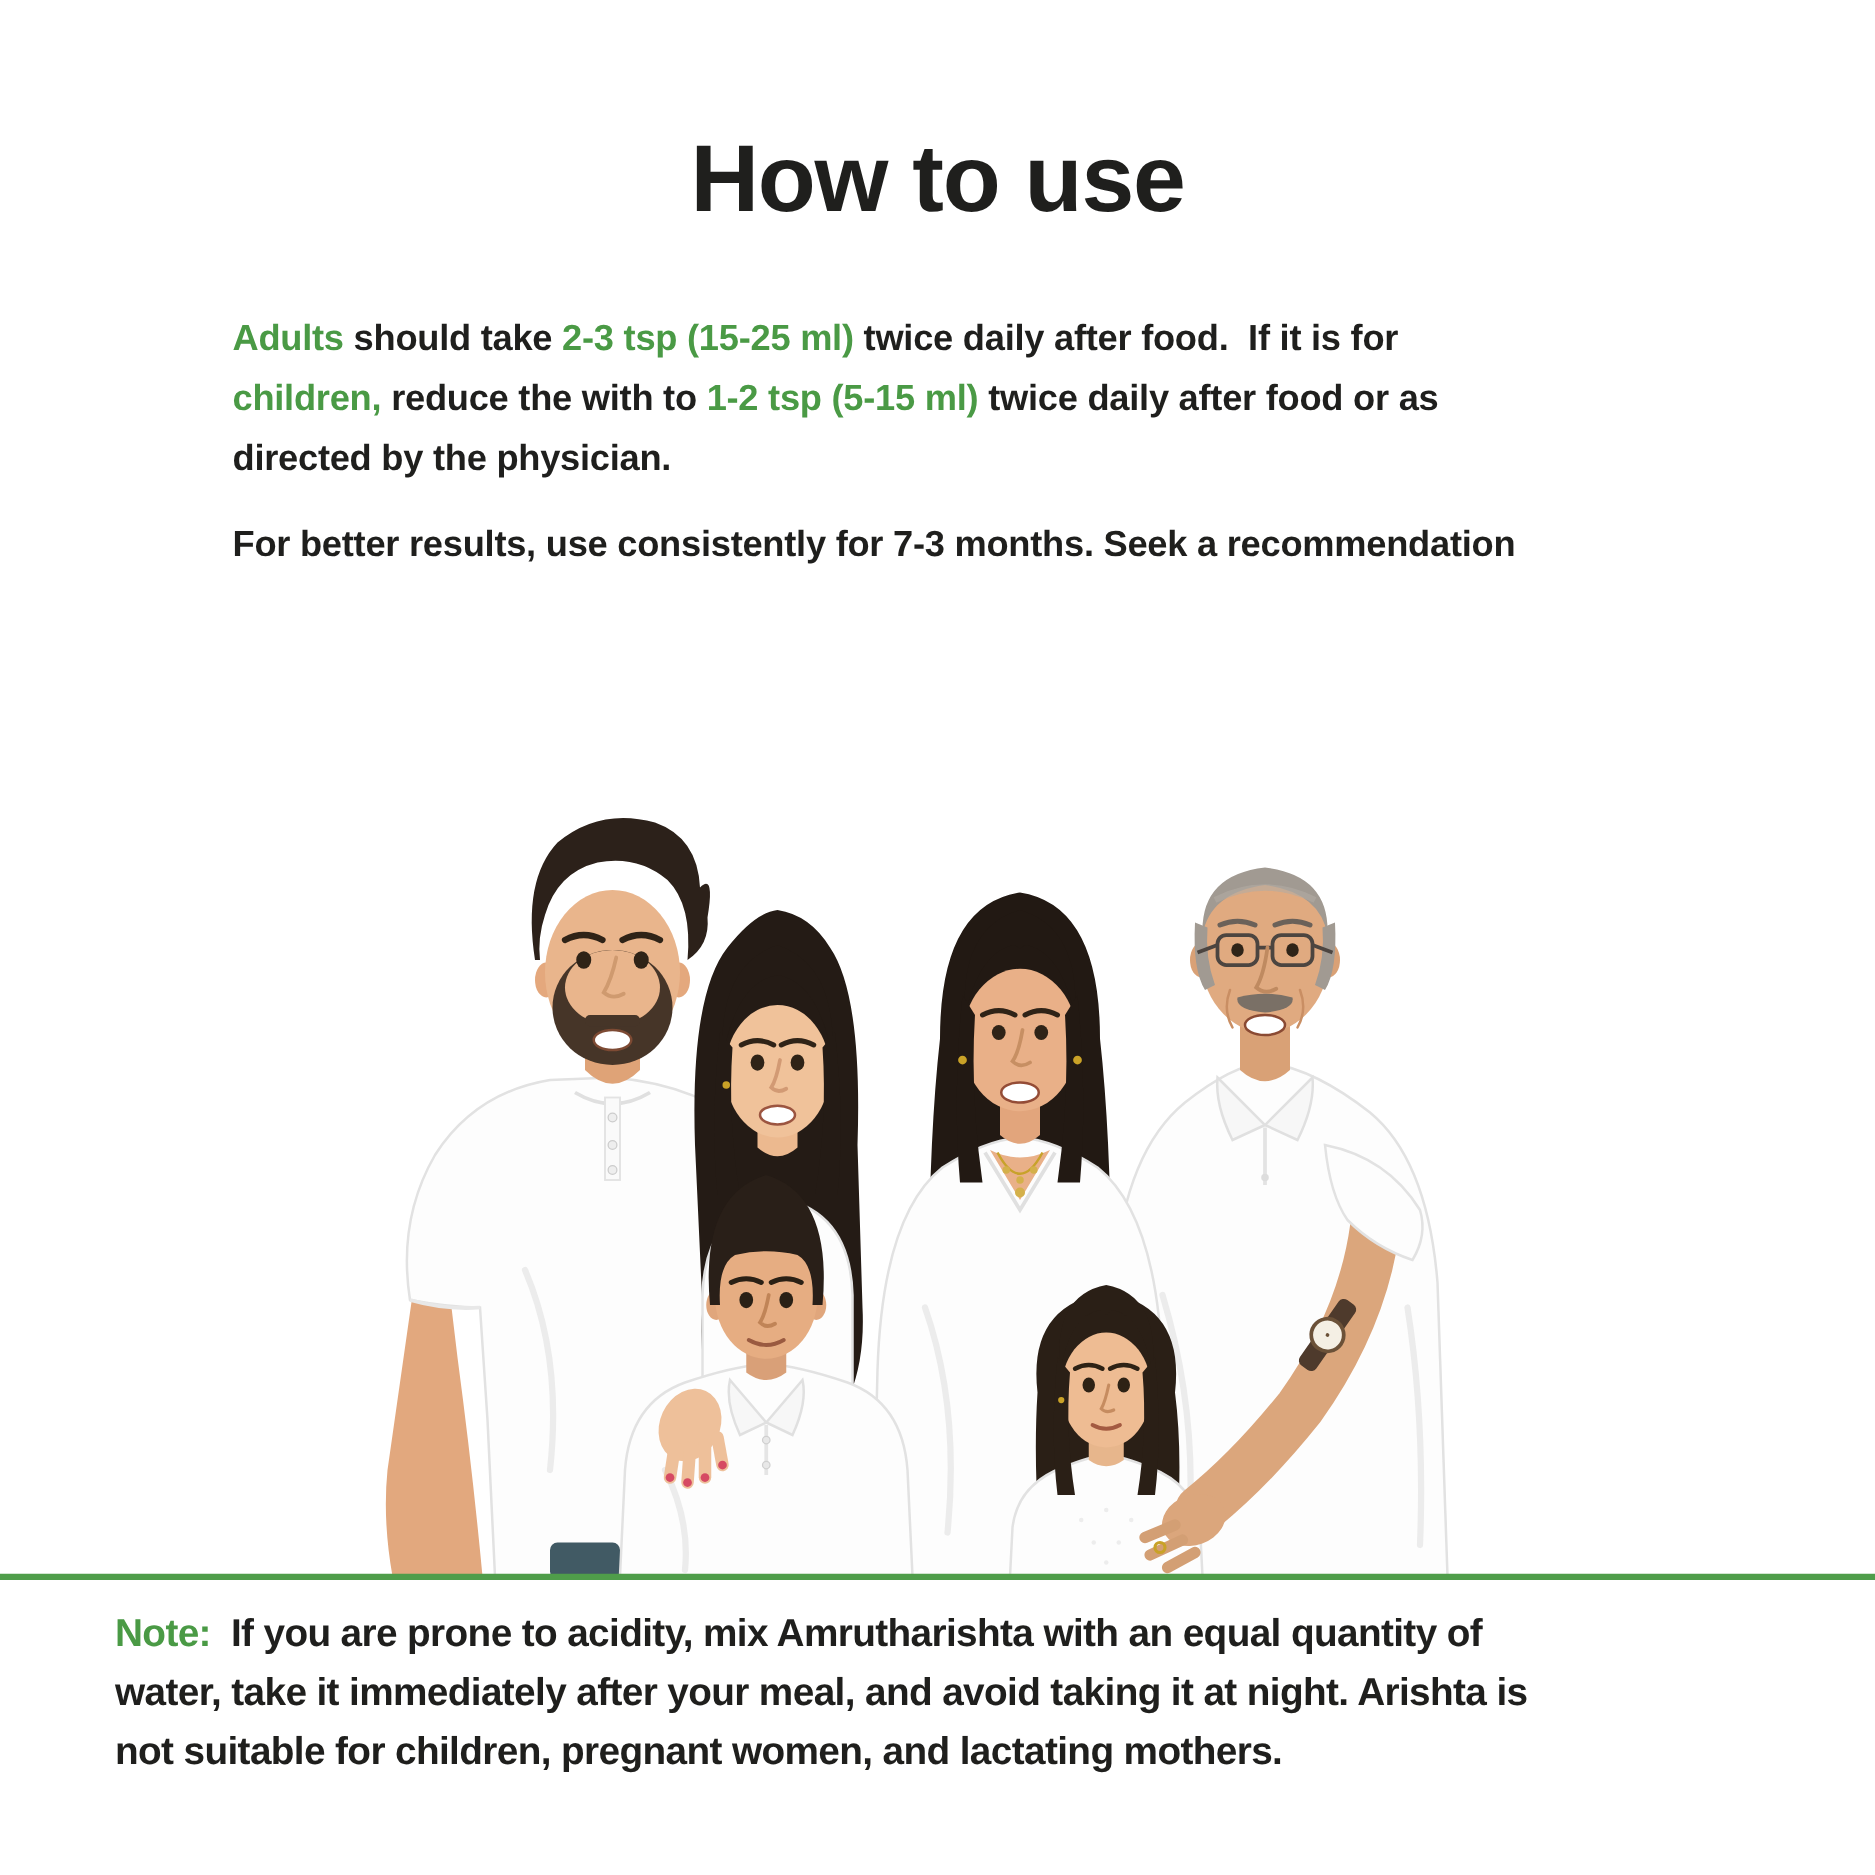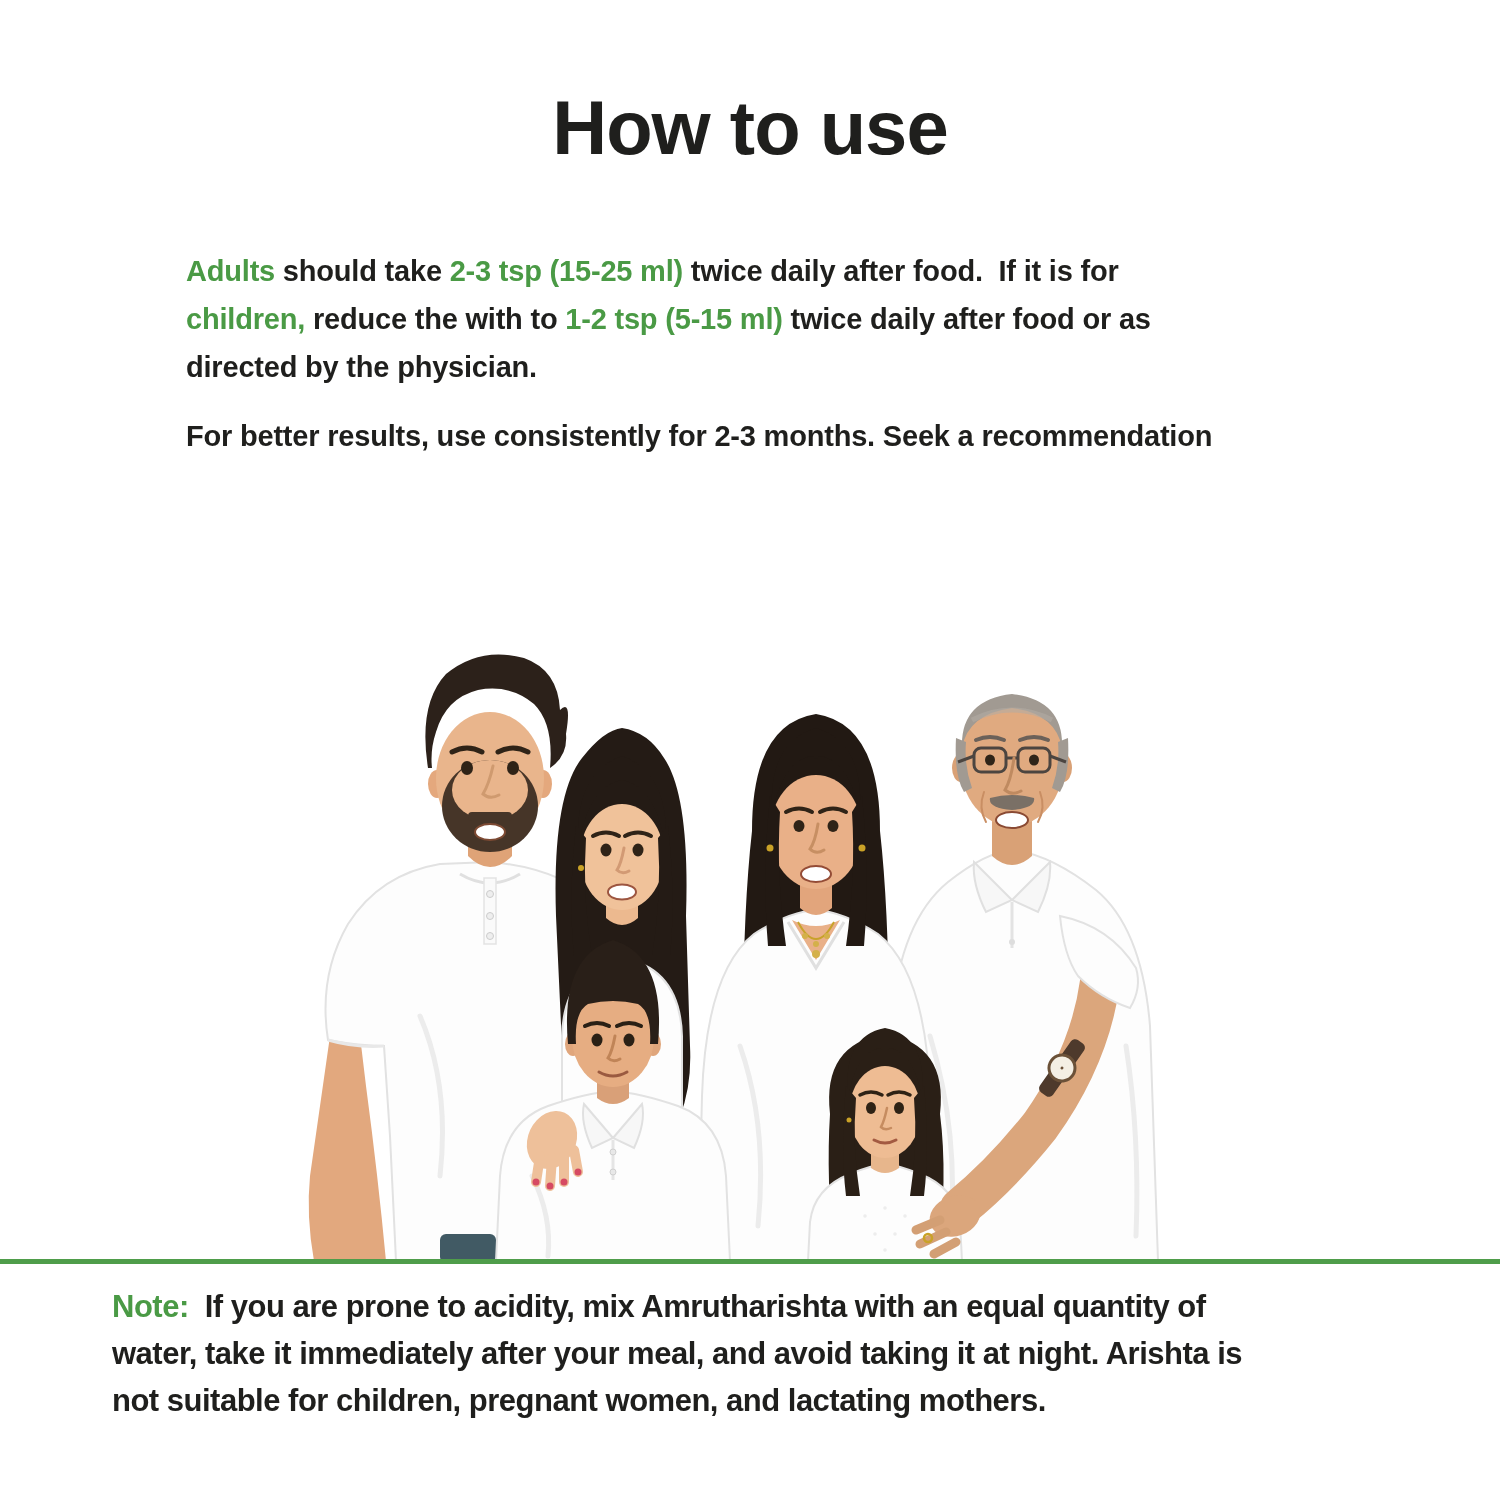--- a/index.html
+++ b/index.html
@@ -1,51 +1,51 @@
 <!DOCTYPE html>
 <html><head>
 <meta charset="utf-8">
 <style>
   html,body{margin:0;padding:0;background:#ffffff;}
   .canvas{
     position:relative;width:1500px;height:1500px;background:#ffffff;overflow:hidden;
     font-family:"Liberation Sans", sans-serif;color:#1f1f1d;
   }
   .title{
-    position:absolute;top:84px;left:0;width:100%;margin:0;text-align:center;
+    position:absolute;top:100px;left:0;width:100%;margin:0;text-align:center;
     font-size:76px;font-weight:700;letter-spacing:-1px;color:#1f1f1d;
   }
   .para{
     position:absolute;left:186px;width:1290px;margin:0;
     font-size:29px;font-weight:700;line-height:48px;letter-spacing:-0.2px;color:#1f1f1d;
   }
   .para1{top:247px;}
   .para2{top:412px;}
   .green{color:#4a9a45;}
   .photo-wrap{position:absolute;left:300px;top:616px;width:900px;height:647px;}
   .divider{position:absolute;left:0;top:1259px;width:1500px;height:5px;background:#4f9d4a;}
   .note{
-    position:absolute;left:112px;top:1283px;width:1370px;margin:0;
+    position:absolute;left:92px;top:1283px;width:1370px;margin:0;
     font-size:31px;font-weight:700;line-height:47px;letter-spacing:-0.5px;color:#1f1f1d;
   }
   .note-label{margin-right:16px;}
   svg .cloth{fill:#fdfdfd;stroke:#e2e2e2;stroke-width:2;}
   svg .fold{fill:none;stroke:#ececec;stroke-width:5;stroke-linecap:round;}
   svg .feature{fill:none;stroke-linecap:round;}
 </style>
 </head>
 <body>
 
 <div class="canvas">
 
   <h1 class="title">How to use</h1>
 
   <p class="para para1"><span class="green">Adults</span><span> should take </span><span class="green">2-3 tsp (15-25 ml)</span><span> twice daily after food.&nbsp; If it is for</span><br><span class="green">children,</span><span> reduce the with to </span><span class="green">1-2 tsp (5-15 ml)</span><span> twice daily after food or as</span><br><span>directed by the physician.</span></p>
 
-  <p class="para para2"><span>For better results, use consistently for 2-3 months. Seek a recommendation</span><br></p>
+  <p class="para para2"><span>For better results, use consistently for 7-3 months. Seek a recommendation</span><br></p>
 
   <div class="photo-wrap">
     <svg width="900" height="647" viewBox="0 0 900 647" xmlns="http://www.w3.org/2000/svg">
 
       <g>
         <path d="M30,420 L10,560 Q6,600 14,645 L86,645 Q78,560 66,470 L60,420 Z" fill="#e2a87e"></path>
         <path class="cloth" d="M28,424 Q18,360 48,308 Q80,258 140,248 L190,246 Q262,252 304,292 Q332,322 338,404 L342,645 L96,645 L90,520 L84,430 Q60,430 28,424 Z"></path>
         <path d="M28,424 Q56,432 84,430" fill="none" stroke="#e8e8e8" stroke-width="3"></path>
         <path class="fold" d="M120,400 Q150,470 140,560"></path>
         <path class="fold" d="M262,360 Q282,440 272,540"></path>

